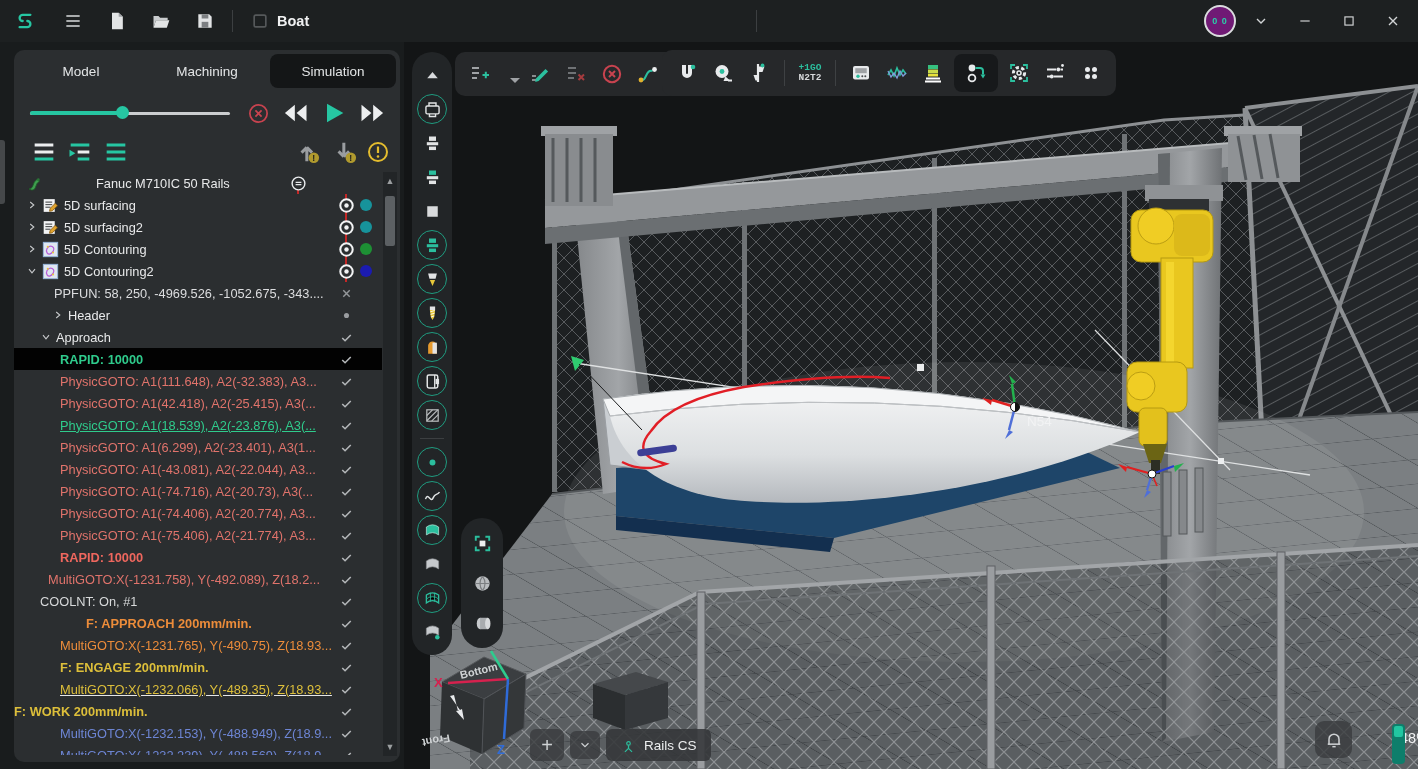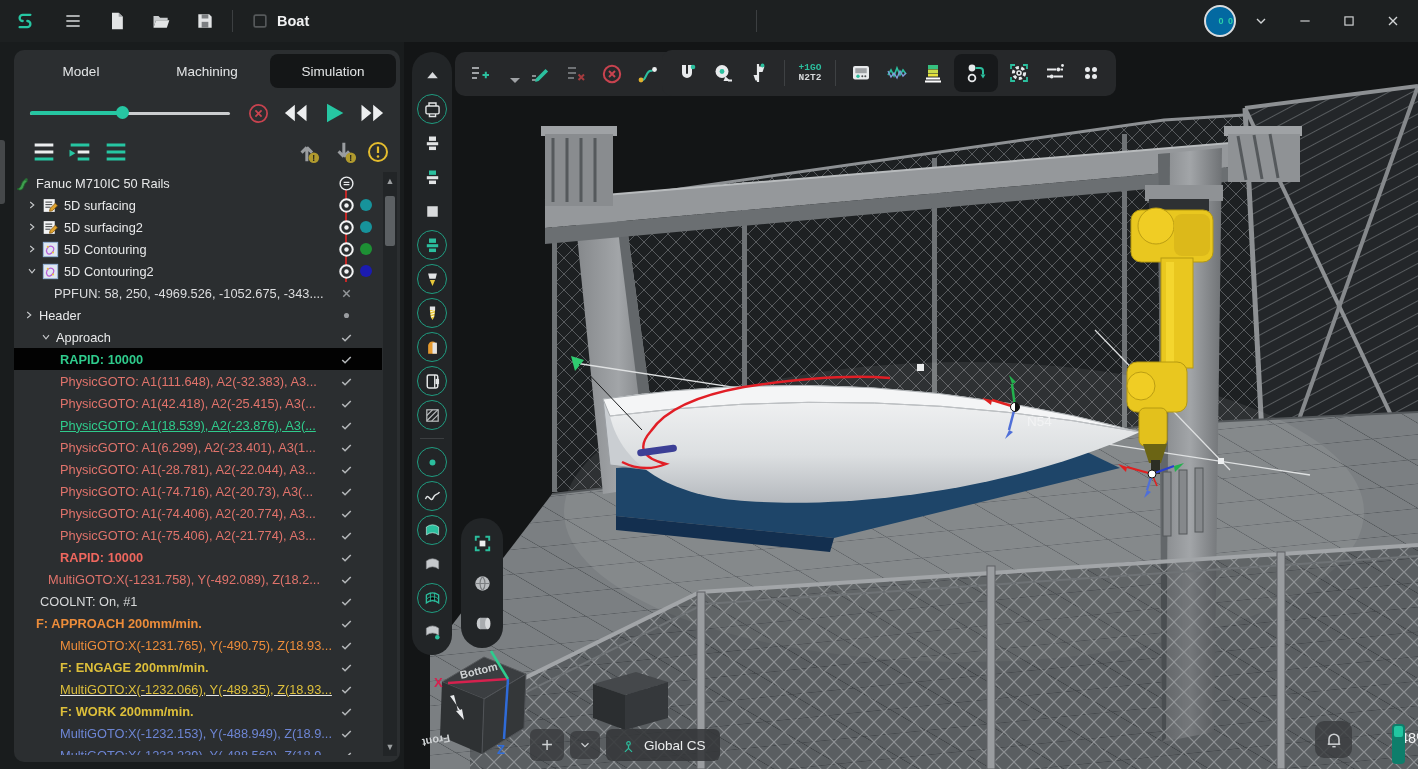--- a/index.html
+++ b/index.html
@@ -6,22 +6,22 @@
   #app{position:relative;width:1418px;height:769px;background:#191c1d;overflow:hidden;
        font-family:"Liberation Sans",sans-serif;color:#e6e7e8;-webkit-font-smoothing:antialiased;}
   .abs{position:absolute;}
   
   .titlebar{left:0;top:0;width:1418px;height:42px;background:#1d2021;display:flex;align-items:center;}
   .tb-ic{width:34px;height:34px;display:flex;align-items:center;justify-content:center;border-radius:6px;}
   .tb-ic svg{width:20px;height:20px;}
   .tb-sep{width:1px;height:22px;background:#3c3f41;margin:0 10px;}
   .doc-title{font-weight:bold;font-size:14.5px;color:#f0f1f2;}
   .win-btn{width:38px;height:38px;display:flex;align-items:center;justify-content:center;color:#d2d4d6;}
-  .avatar{width:28px;height:28px;border-radius:50%;background:#0369a1;border:2px solid #dadcde;
-          display:flex;align-items:center;justify-content:flex-end;font-size:9px;font-weight:bold;
+  .avatar{width:28px;height:28px;border-radius:50%;background:#701a75;border:2px solid #dadcde;
+          display:flex;align-items:center;justify-content:center;font-size:9px;font-weight:bold;
           color:#2ad0a8;letter-spacing:1px;}
   
   .panel{left:14px;top:50px;width:386px;height:712px;background:#2b2e30;border-radius:10px;overflow:hidden;}
   .tabs{position:absolute;left:0;top:0;width:386px;height:42px;display:flex;align-items:center;padding:4px;box-sizing:border-box;}
   .tab{flex:1;height:34px;display:flex;align-items:center;justify-content:center;font-size:13.5px;color:#e3e5e6;border-radius:8px;}
   .tab.active{background:#141617;}
   .playrow{position:absolute;left:0;top:44px;width:386px;height:38px;}
   .track{position:absolute;left:16px;top:18px;width:200px;height:3px;background:#cbcdcf;border-radius:2px;}
   .track-fill{position:absolute;left:16px;top:17px;width:92px;height:4px;background:#26c6a2;border-radius:2px;}
   .knob{position:absolute;left:102px;top:12px;width:13px;height:13px;border-radius:50%;background:#26c6a2;}
@@ -230,21 +230,21 @@
       <div class="lrow-ic" style="left:350px">
         <svg viewBox="0 0 24 24" width="24" height="24">
             <circle cx="12" cy="12" r="9" fill="none" stroke="#e3bc2e" stroke-width="2"></circle>
             <path d="M12 6.5V13" stroke="#e3bc2e" stroke-width="2.2"></path>
             <circle cx="12" cy="16.5" r="1.3" fill="#e3bc2e"></circle>
           </svg>
       </div>
     </div>
 
     <div class="tree" id="tree">
-        <div class="trow" style="">
+        <div class="trow" style="padding-left: 12px; gap: 48px;">
           <span class="tico">
             <svg viewBox="0 0 20 20">
               <path d="M3.5 16.5c2.5-.8 3.5-1.2 4.3-3.2l2-5 3.2-3.2 2.8 2-3 3.2-2 5c-.5 1.8-2.3 2.4-4.3 2.4z" fill="#3f9e4f" stroke="#1d5f28"></path>
               <circle cx="14.5" cy="5.5" r="1.6" fill="#2a7537"></circle>
             </svg>
           </span>
           <span class="tlabel" style="color:#e8e9ea;">Fanuc M710IC 50 Rails</span>
           <span class="tmark">
             <span class="tconn half"></span>
             <svg viewBox="0 0 20 20">
@@ -362,21 +362,21 @@
         </div>
         <div class="trow" style="padding-left: 40px;">
           <span class="tlabel" style="color:#dcdddf;">PPFUN: 58, 250, -4969.526, -1052.675, -343....</span>
           <span class="tmark">
             <svg viewBox="0 0 20 20">
               <path d="M6.2 6.2l7.6 7.6M13.8 6.2l-7.6 7.6" stroke="#94979a" stroke-width="1.7"></path>
             </svg>
           </span>
           <span class="tdot"></span>
         </div>
-        <div class="trow" style="padding-left: 9px;">
+        <div class="trow" style="padding-left: 38px;">
           <span class="texp">
             <svg viewBox="0 0 20 20">
               <path d="M7 5l6 5-6 5" fill="none" stroke="#c7c9cb" stroke-width="1.8"></path>
             </svg>
           </span>
           <span class="tlabel" style="color:#e8e9ea;">Header</span>
           <span class="tmark">
             <svg viewBox="0 0 20 20">
               <circle cx="10" cy="10" r="3" fill="#9a9da0"></circle>
             </svg>
@@ -436,21 +436,21 @@
         <div class="trow" style="padding-left: 46px;">
           <span class="tlabel" style="color:#e0736b;">PhysicGOTO: A1(6.299), A2(-23.401), A3(1...</span>
           <span class="tmark">
             <svg viewBox="0 0 20 20">
               <path d="M5 10.5l3.3 3.3L15 7" stroke="#b5b8ba" stroke-width="1.8" fill="none"></path>
             </svg>
           </span>
           <span class="tdot"></span>
         </div>
         <div class="trow" style="padding-left: 46px;">
-          <span class="tlabel" style="color:#e0736b;">PhysicGOTO: A1(-28.781), A2(-22.044), A3...</span>
+          <span class="tlabel" style="color:#e0736b;">PhysicGOTO: A1(-43.081), A2(-22.044), A3...</span>
           <span class="tmark">
             <svg viewBox="0 0 20 20">
               <path d="M5 10.5l3.3 3.3L15 7" stroke="#b5b8ba" stroke-width="1.8" fill="none"></path>
             </svg>
           </span>
           <span class="tdot"></span>
         </div>
         <div class="trow" style="padding-left: 46px;">
           <span class="tlabel" style="color:#e0736b;">PhysicGOTO: A1(-74.716), A2(-20.73), A3(...</span>
           <span class="tmark">
@@ -498,21 +498,21 @@
         </div>
         <div class="trow" style="padding-left: 26px;">
           <span class="tlabel" style="color:#d7d9da;">COOLNT: On, #1</span>
           <span class="tmark">
             <svg viewBox="0 0 20 20">
               <path d="M5 10.5l3.3 3.3L15 7" stroke="#b5b8ba" stroke-width="1.8" fill="none"></path>
             </svg>
           </span>
           <span class="tdot"></span>
         </div>
-        <div class="trow" style="padding-left: 22px;">
+        <div class="trow" style="padding-left: 72px;">
           <span class="tlabel" style="color:#ec8c3a;font-weight:bold;">F: APPROACH 200mm/min.</span>
           <span class="tmark">
             <svg viewBox="0 0 20 20">
               <path d="M5 10.5l3.3 3.3L15 7" stroke="#b5b8ba" stroke-width="1.8" fill="none"></path>
             </svg>
           </span>
           <span class="tdot"></span>
         </div>
         <div class="trow" style="padding-left: 46px;">
           <span class="tlabel" style="color:#ec8c3a;">MultiGOTO:X(-1231.765), Y(-490.75), Z(18.93...</span>
@@ -534,21 +534,21 @@
         </div>
         <div class="trow" style="padding-left: 46px; text-decoration: underline;">
           <span class="tlabel" style="color:#ddbf3a;">MultiGOTO:X(-1232.066), Y(-489.35), Z(18.93...</span>
           <span class="tmark">
             <svg viewBox="0 0 20 20">
               <path d="M5 10.5l3.3 3.3L15 7" stroke="#b5b8ba" stroke-width="1.8" fill="none"></path>
             </svg>
           </span>
           <span class="tdot"></span>
         </div>
-        <div class="trow" style="padding-left: 46px;">
+        <div class="trow" style="">
           <span class="tlabel" style="color:#ddbf3a;font-weight:bold;">F: WORK 200mm/min.</span>
           <span class="tmark">
             <svg viewBox="0 0 20 20">
               <path d="M5 10.5l3.3 3.3L15 7" stroke="#b5b8ba" stroke-width="1.8" fill="none"></path>
             </svg>
           </span>
           <span class="tdot"></span>
         </div>
         <div class="trow" style="padding-left: 46px;">
           <span class="tlabel" style="color:#6d85d4;">MultiGOTO:X(-1232.153), Y(-488.949), Z(18.9...</span>
@@ -1028,21 +1028,21 @@
     <div class="btn-sq" style="left:166px;top:689px;width:30px;height:28px">
       <svg width="14" height="14" viewBox="0 0 24 24">
           <path d="M6 9l6 6 6-6" fill="none" stroke="#cfd2d4" stroke-width="2"></path>
         </svg>
     </div>
     <div class="cspill">
       <svg width="17" height="17" viewBox="0 0 24 24">
         <circle cx="12" cy="9" r="2.5" fill="none" stroke="#2bbf9e" stroke-width="1.7"></circle>
         <path d="M12 11.5V16M12 16l-5 5M12 16l5 5M12 16l0 0" stroke="#2bbf9e" stroke-width="1.7" fill="none"></path>
       </svg>
-      <span>Global CS</span>
+      <span>Rails CS</span>
     </div>
     <div class="btn-sq" style="left:911px;top:679px;width:37px;height:37px;border-radius:9px">
       <svg width="20" height="20" viewBox="0 0 24 24">
         <path d="M6 17v-6a6 6 0 0 1 12 0v6" fill="none" stroke="#cfd2d4" stroke-width="1.8"></path>
         <path d="M4.5 17h15" stroke="#cfd2d4" stroke-width="1.8"></path>
         <path d="M10 20h4" stroke="#cfd2d4" stroke-width="1.8"></path>
       </svg>
     </div>
     <div class="zoomtxt">48%</div>
     <div class="gauge">

